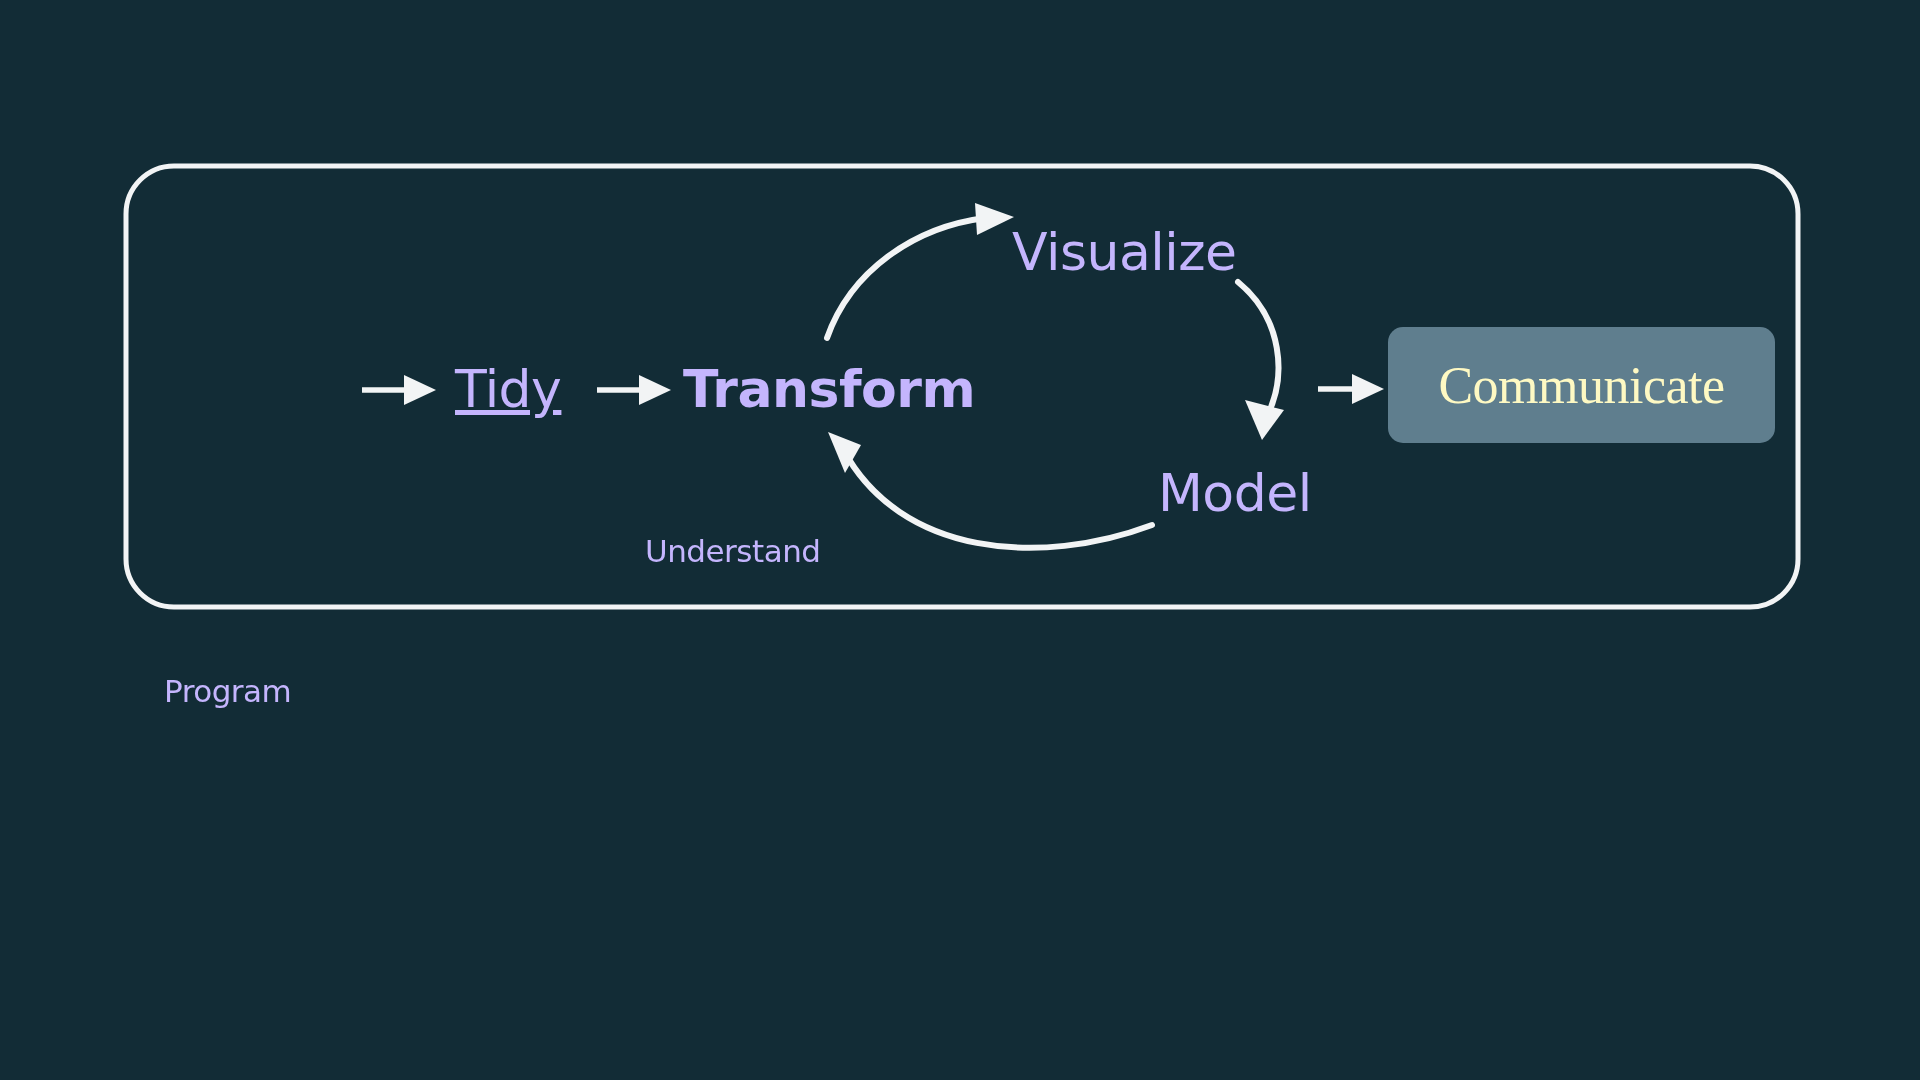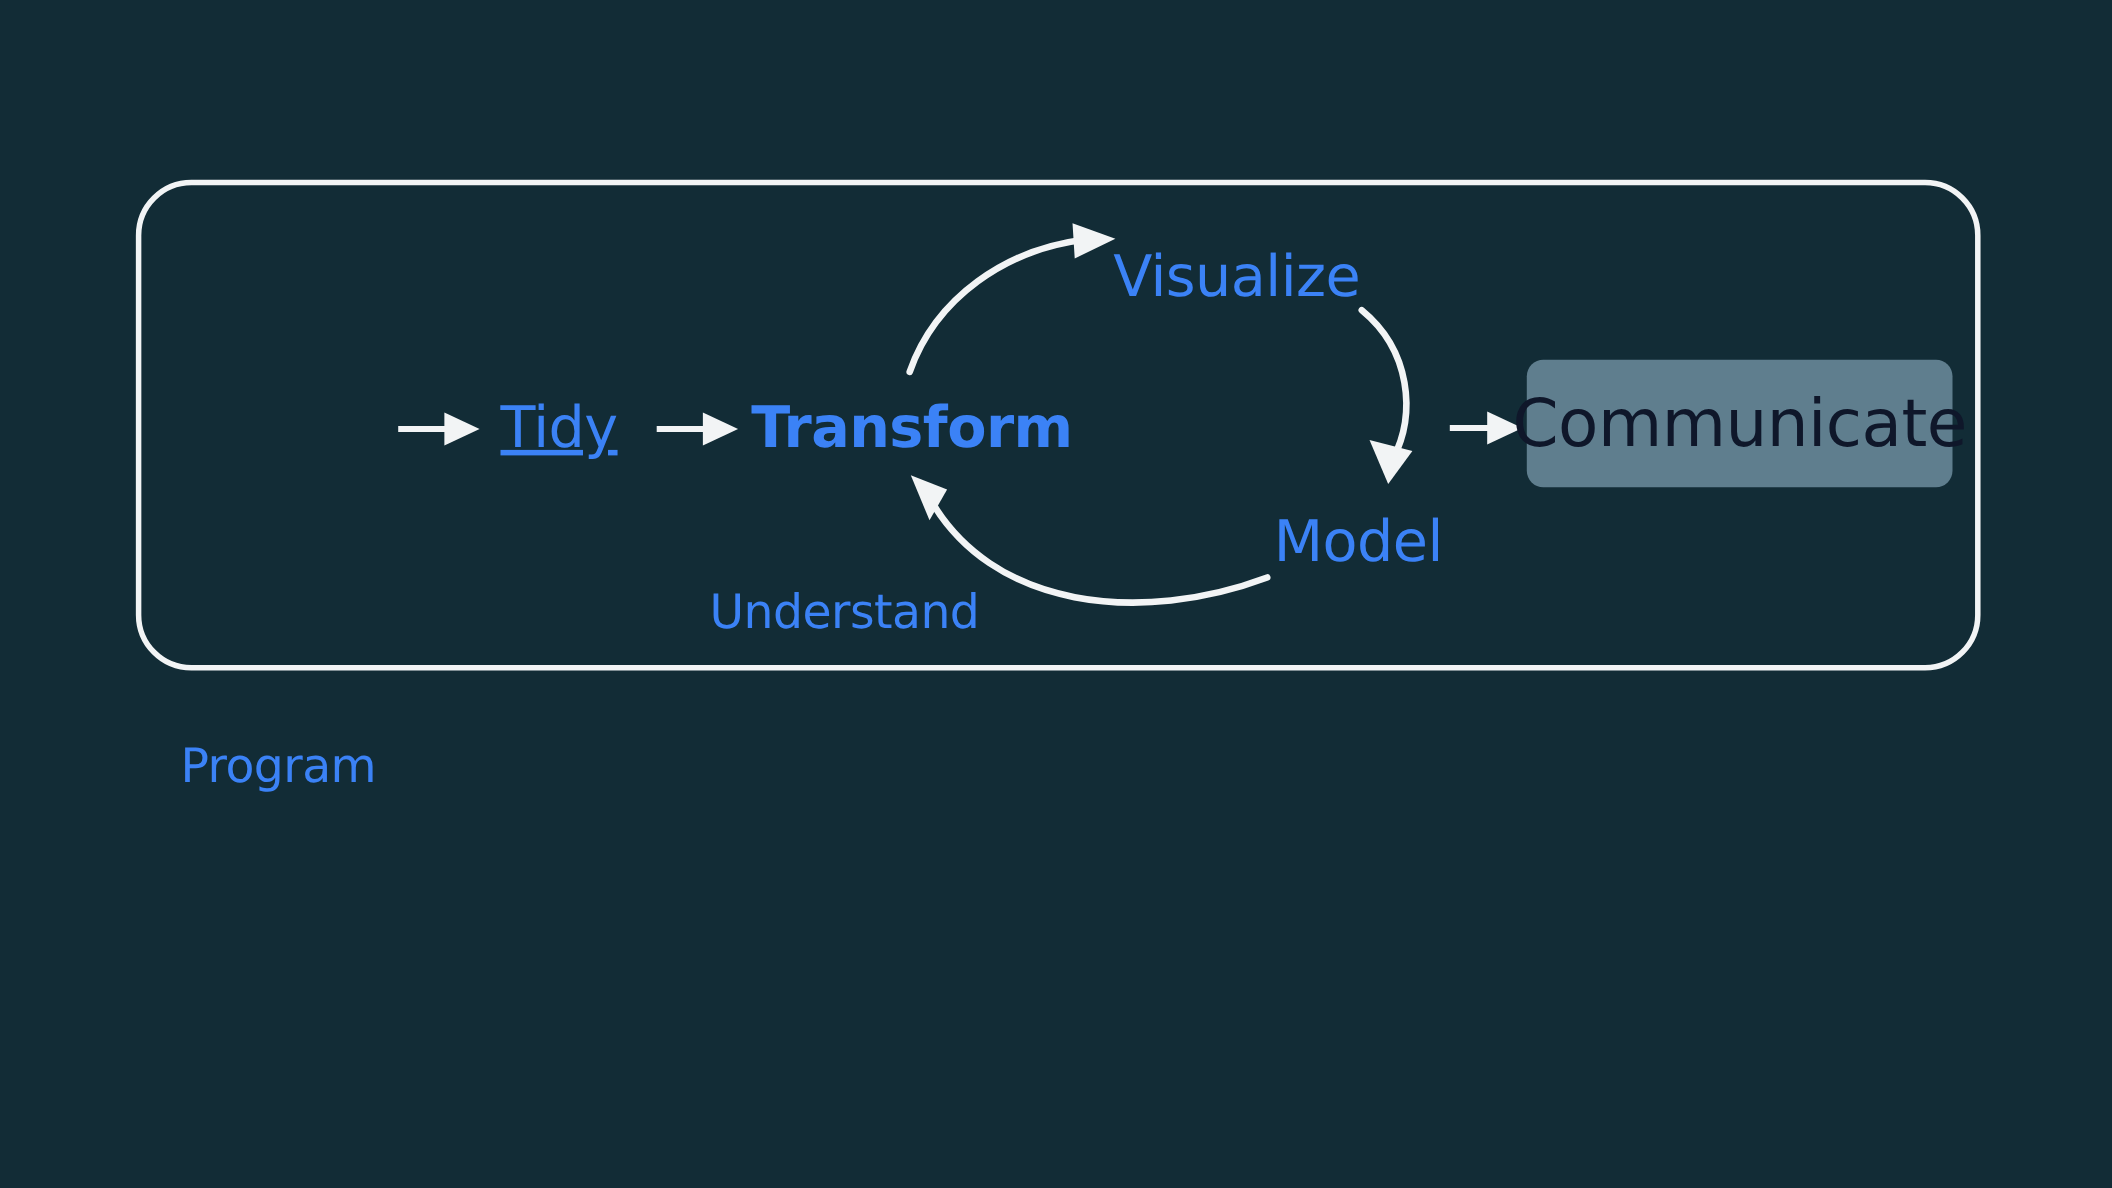--- a/index.html
+++ b/index.html
@@ -38,32 +38,32 @@
     stroke-width: 6;
     fill: none;
     stroke-linecap: round;
   }
   .arrow-head {
     fill: #f2f4f5;
     stroke: none;
   }
   .node-label {
     position: absolute;
-    color: #3b82f6;
+    color: #c4b5fd;
     font-family: "DejaVu Sans", "Liberation Sans", sans-serif;
     font-weight: 400;
     white-space: nowrap;
     letter-spacing: -0.5px;
   }
   .stage-main {
     font-size: 52px;
     line-height: 1;
   }
   .stage-sub {
-    font-size: 43px;
+    font-size: 31px;
     line-height: 1;
   }
   #label-import  { left: 164px; top: 363px; }
   #label-tidy    { left: 455px; top: 363px; text-decoration: underline; }
   #label-transform { left: 683px; top: 363px; font-weight: bold; }
   #label-visualize { left: 1012px; top: 226px; }
   #label-model   { left: 1158px; top: 467px; }
   #label-understand { left: 645px; top: 536px; }
   #label-program { left: 164px; top: 676px; }
 
@@ -74,22 +74,23 @@
     width: 387px;
     height: 116px;
     background: #5f7e8e;
     border-radius: 15px;
     display: flex;
     align-items: center;
     justify-content: center;
   }
   #communicate-label {
     position: static;
-    font-size: 60px;
-    color: #0f172a;
+    font-size: 52px;
+    color: #fef9c3;
+    font-family: Liberation Serif, serif;
   }
 </style>
 </head>
 <body>
 
 <div id="stage">
 
   <svg class="diagram-svg" viewBox="0 0 1920 1080">
 
     <rect class="outer-frame" x="126" y="166" width="1672" height="441" rx="48" ry="48"></rect>

